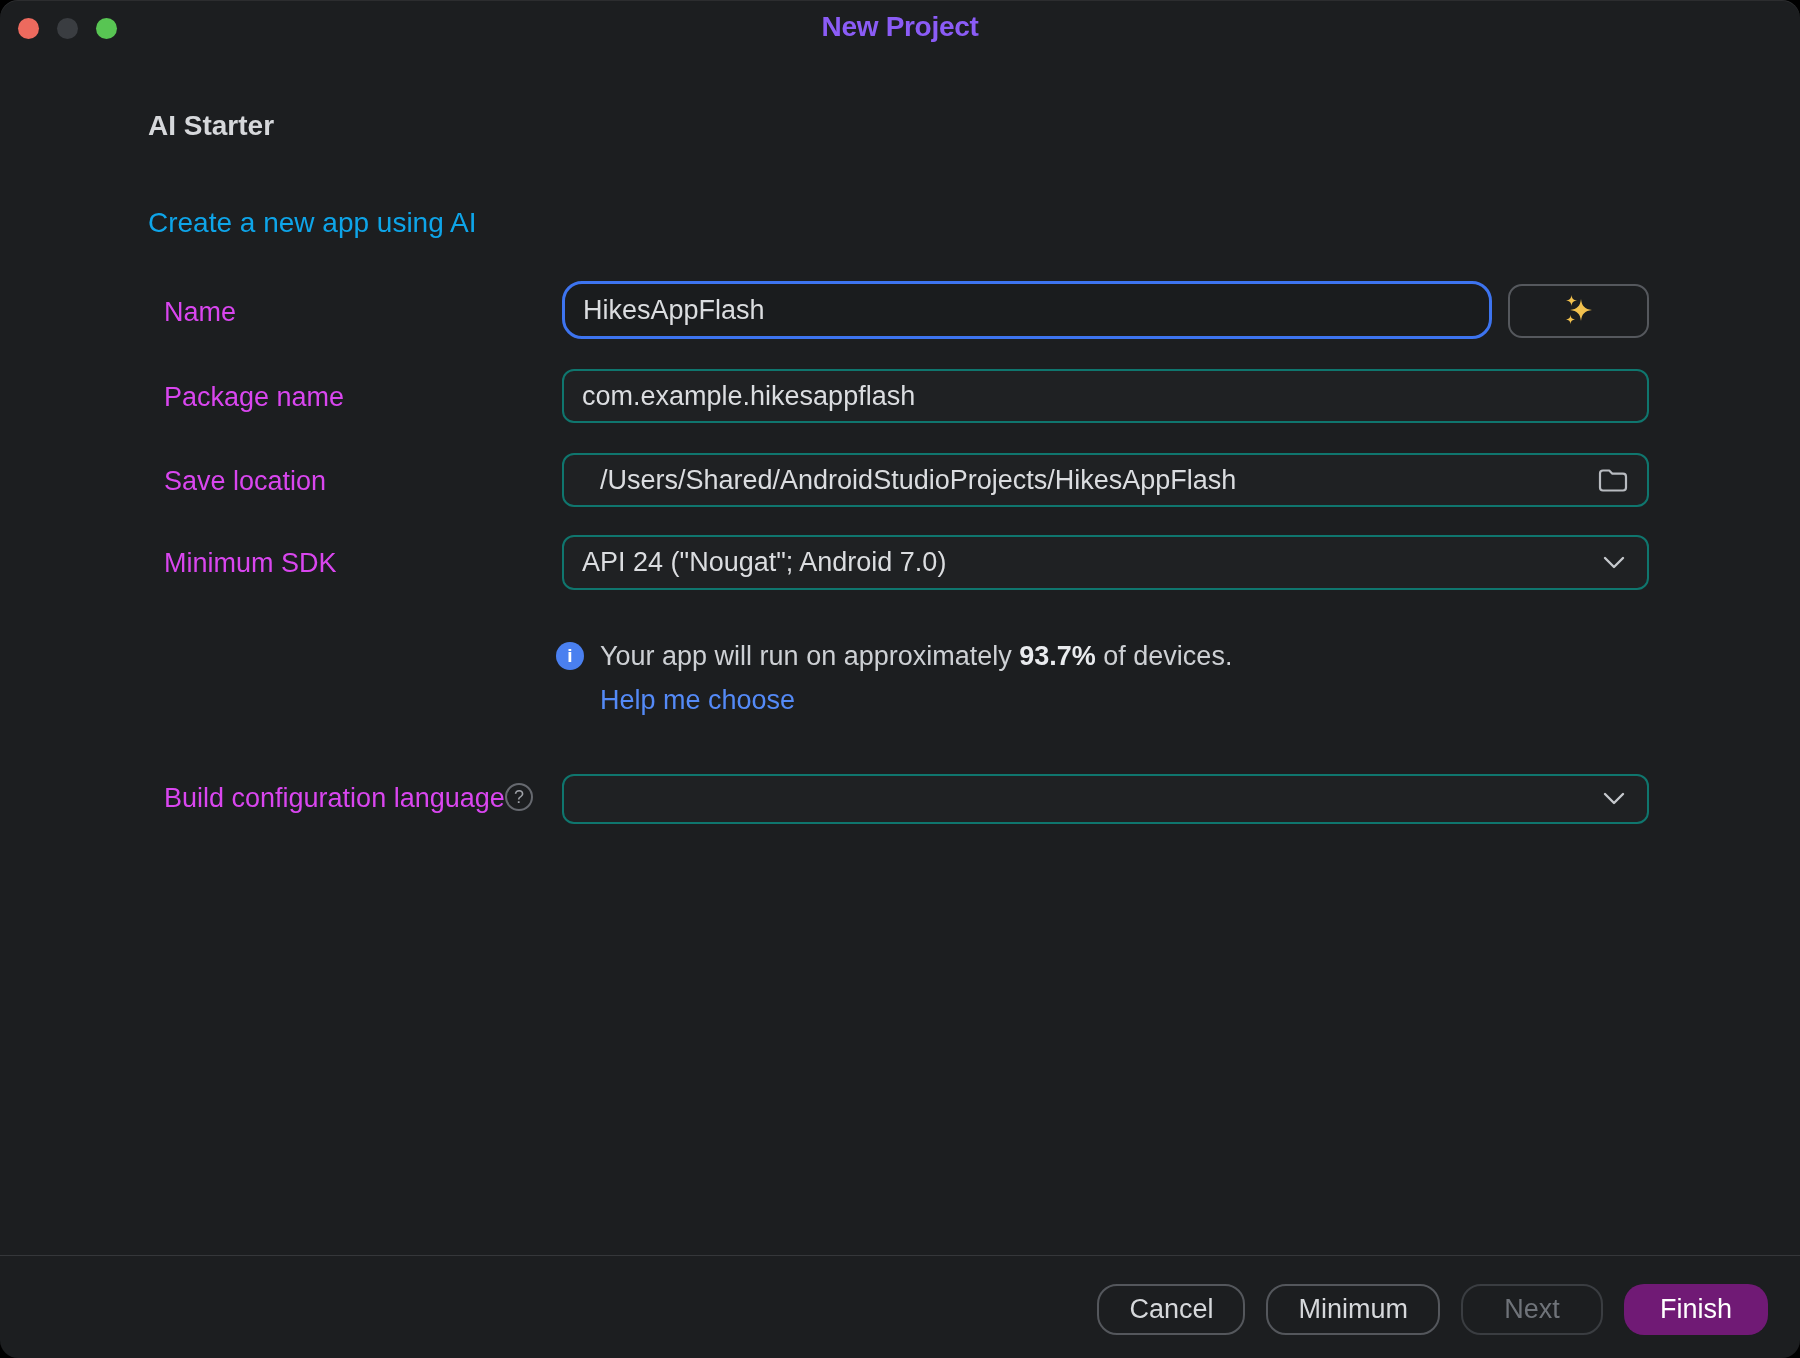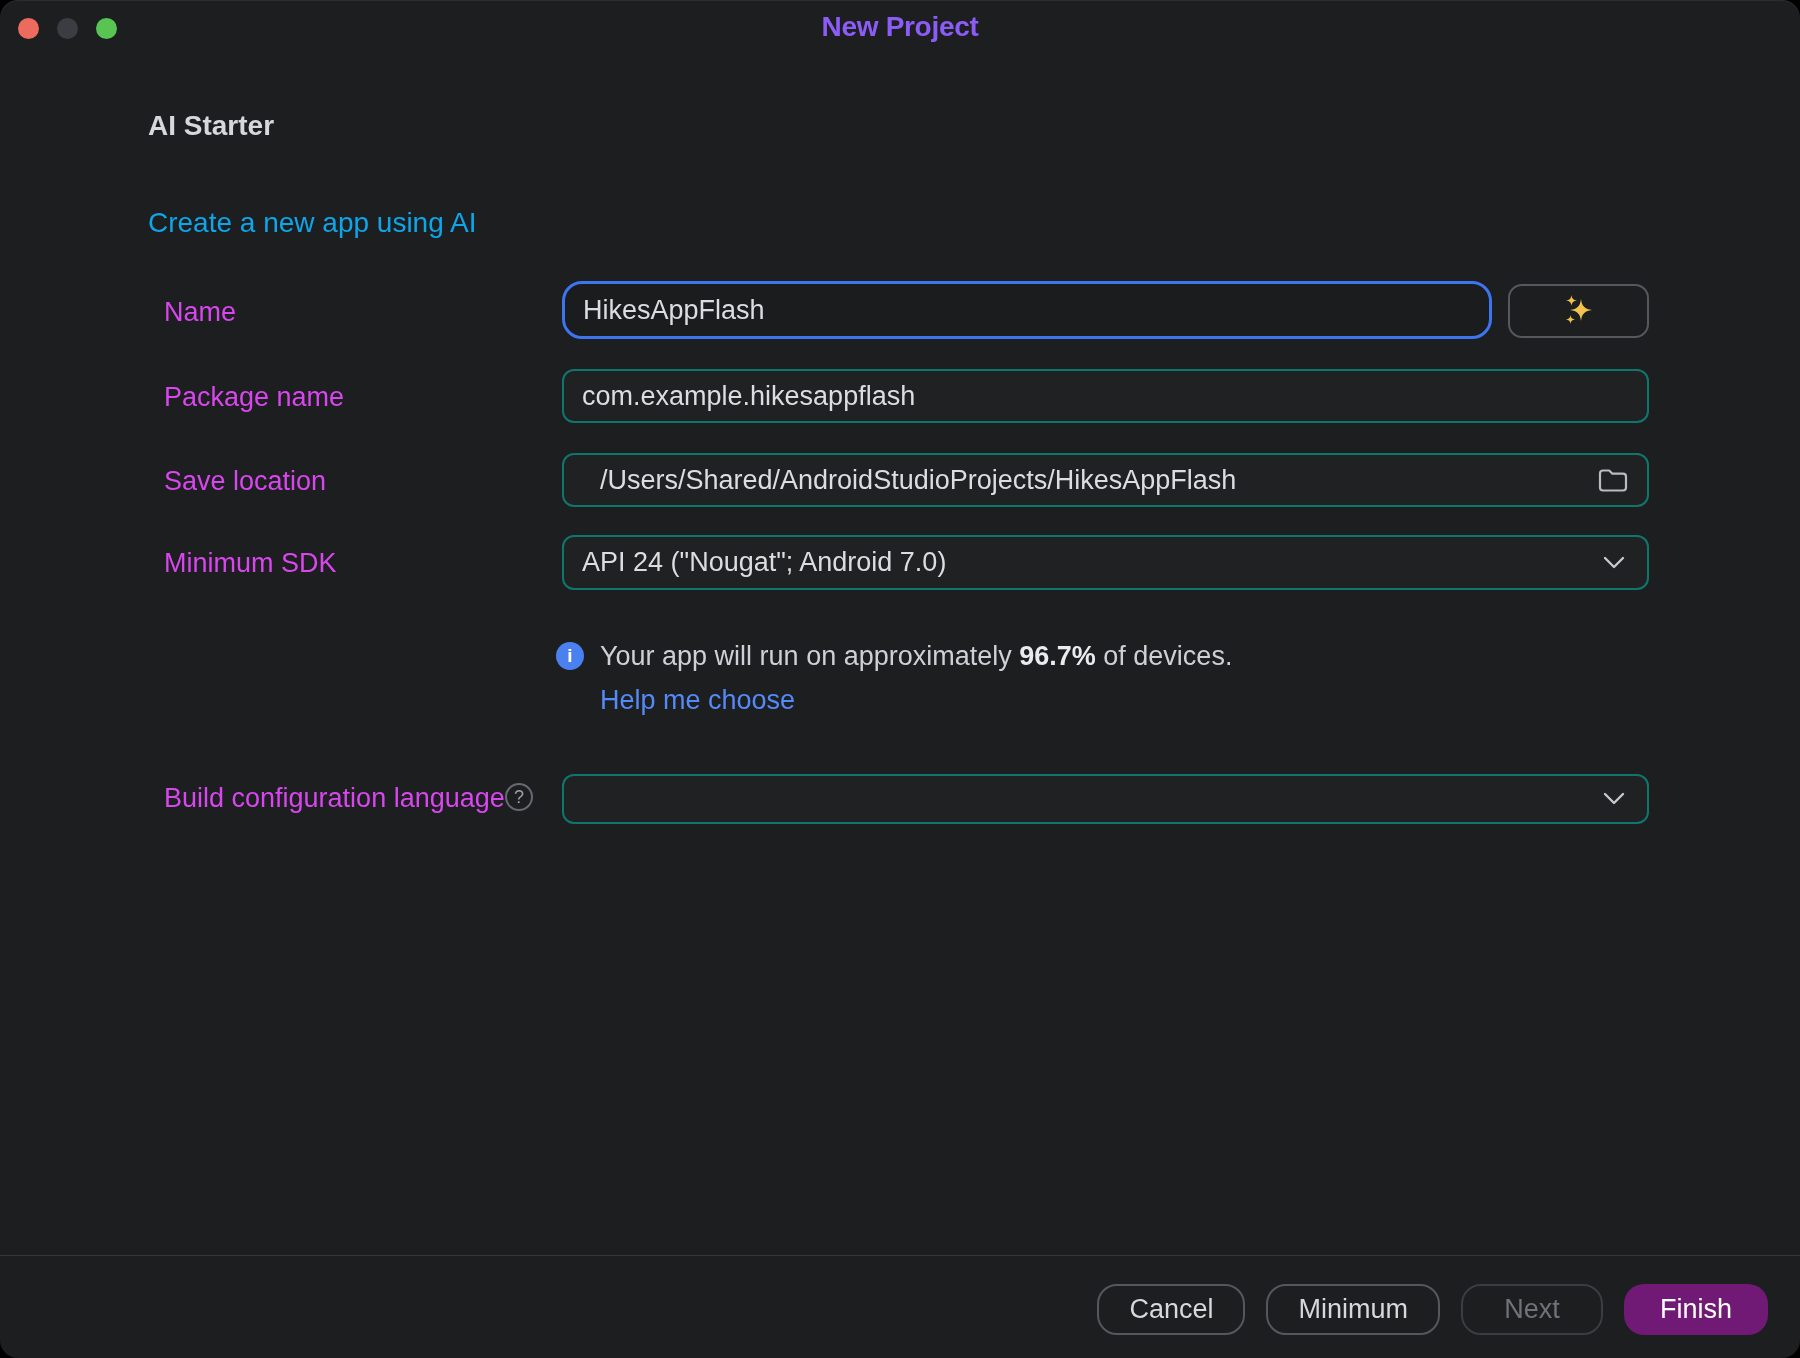--- a/index.html
+++ b/index.html
@@ -139,21 +139,21 @@
     <span class="chevron">
       <svg width="26" height="16" viewBox="0 0 26 16" fill="none" stroke="#c5c8cc" stroke-width="2.4" stroke-linecap="round" stroke-linejoin="round">
         <polyline points="4,3 13,12 22,3"></polyline>
       </svg>
     </span>
   </div>
 
   <div class="sdk-note">
     <div class="info-badge">i</div>
     <div class="sdk-note-text">
-      <span>Your app will run on approximately </span><span class="pct">96.7%</span><span> of devices.</span>
+      <span>Your app will run on approximately </span><span class="pct">93.7%</span><span> of devices.</span>
     </div>
   </div>
   <a class="help-link" href="#">Help me choose</a>
 
   <div class="field-label label-build">Build configuration language</div>
   <div class="qmark">?</div>
   <div class="combo combo-build" role="combobox">
     <span class="chevron">
       <svg width="26" height="16" viewBox="0 0 26 16" fill="none" stroke="#c5c8cc" stroke-width="2.4" stroke-linecap="round" stroke-linejoin="round">
         <polyline points="4,3 13,12 22,3"></polyline>

